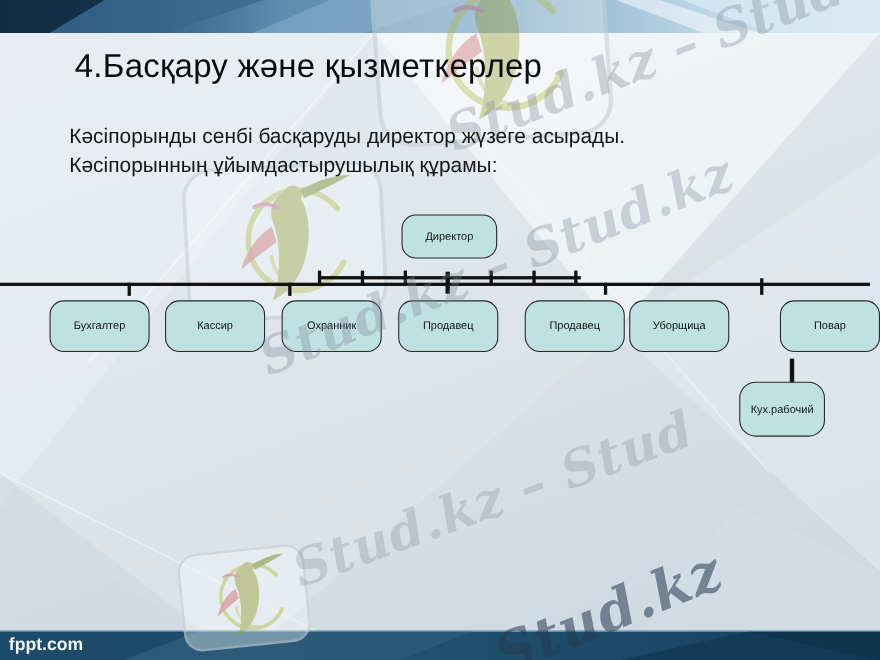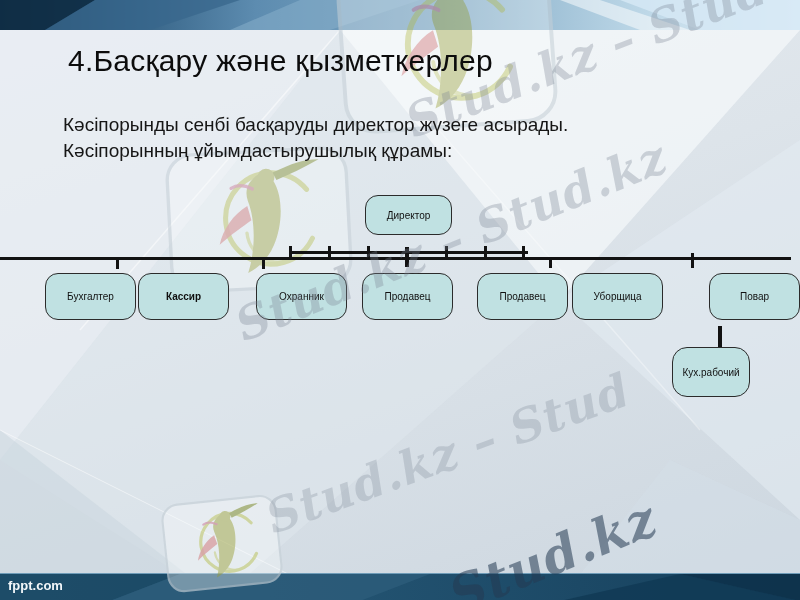--- a/index.html
+++ b/index.html
@@ -16,29 +16,29 @@
   .top-band{left:0; top:0; width:800px; height:30px;
     background:linear-gradient(90deg,#12304a 0%,#2d5a7d 14%,#5d8cb0 32%,#7fa8c4 55%,#b7d3e4 78%,#e9f4fb 100%);}
   .bottom-bar{left:0; top:573px; width:800px; height:27px;
     background:linear-gradient(90deg,#2a5a78 0%,#225270 45%,#16405c 100%);
     border-top:1px solid #6f9cb8;}
 
   
   .title{left:68px; top:44px; font-size:30px; color:#0c0c0c; letter-spacing:.2px;}
   .intro{left:63px; top:112px; font-size:19px; line-height:26px; color:#161616;}
   .outro{left:49px; top:424px; font-size:20px; line-height:27px; color:#111;}
-  .brand{left:8px; top:578px; font-size:13px; font-weight:bold; color:#f2f6f9;}
+  .brand{left:8px; top:578px; font-size:16px; font-weight:bold; color:#f2f6f9;}
 
   
   .obox{position:absolute; box-sizing:border-box; background:#c0e1e2;
     border:1.5px solid #2b2b2b; border-radius:13px;
     display:flex; align-items:center; justify-content:center;
     font-size:10px; color:#101010; text-align:center; padding:2px;}
   .dir{left:365px; top:195px; width:87px; height:40px;}
-  .ob0{left:45px;}  .ob1{left:138px;font-weight:bold;} .ob2{left:256px;text-align:right;} .ob3{left:362px;}
+  .ob0{left:45px;}  .ob1{left:150px;} .ob2{left:256px;text-align:right;} .ob3{left:362px;}
   .ob4{left:477px;border-radius:14px;} .ob5{left:572px;} .ob6{left:677px;margin-left:32px;}
   .row{top:273px; width:91px; height:47px;}
   .kuh{left:672px; top:347px; width:78px; height:50px; border-radius:15px;}
   .cline{position:absolute; background:#121212;}
 
   
   .wm{position:absolute; white-space:nowrap; pointer-events:none;
     font-family:"DejaVu Serif", serif; font-style:italic; font-weight:700;
     letter-spacing:1px; transform-origin:0 50%;}
   .wm-gray{color:rgba(122,132,146,0.32); font-size:46px;}

